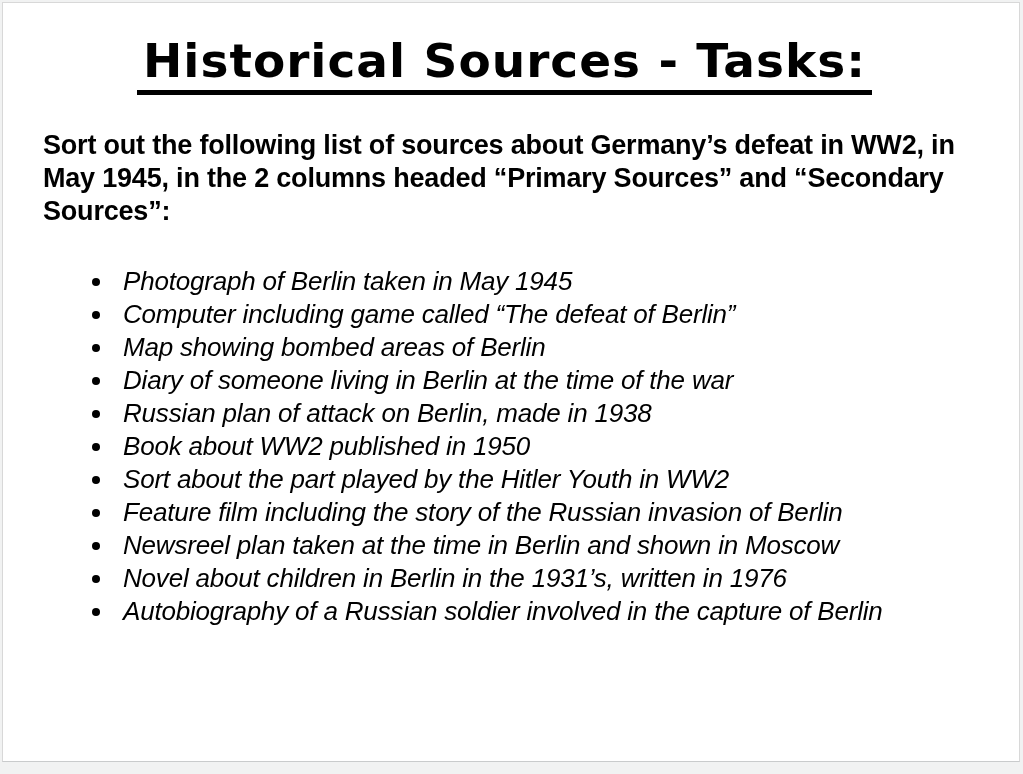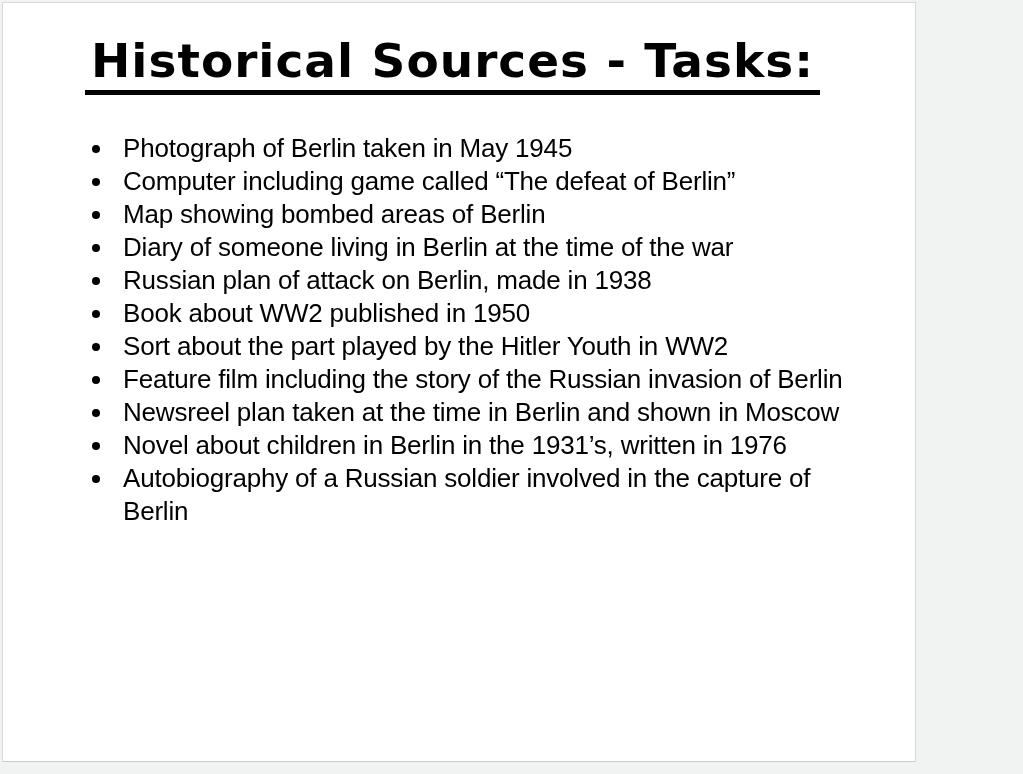--- a/index.html
+++ b/index.html
@@ -7,21 +7,21 @@
     width: 1023px;
     height: 774px;
     background: #f1f2f2;
     font-family: "Liberation Sans", sans-serif;
     overflow: hidden;
   }
   .page {
     position: absolute;
     left: 2px;
     top: 2px;
-    width: 914px;
+    width: 1018px;
     height: 760px;
     background: #ffffff;
     border: 1px solid #d8d8d8;
     border-bottom: 1px solid #c9cbcc;
     color: #000000;
     padding: 0 53px 0 40px;
   }
   .bottom-strip {
     position: absolute;
     left: 0;
@@ -65,32 +65,34 @@
   .sources {
     margin-top: 37px;
     list-style: disc;
     padding-left: 72px;
     font-size: 26px;
     line-height: 33px;
     letter-spacing: -0.2px;
   }
   .sources li {
     padding-left: 8px;
+    font-style: italic;
   }
 </style>
 </head>
 <body>
 
 <div class="page">
 
   <h1 class="title">
     <span>Historical Sources - Tasks:</span>
   </h1>
 
 
+  <p class="instructions">Sort out the following list of sources about Germany’s defeat in WW2, in May 1945, in the 2 columns headed “Primary Sources” and “Secondary Sources”:</p>
 
   <ul class="sources">
     <li>Photograph of Berlin taken in May 1945</li>
     <li>Computer including game called “The defeat of Berlin”</li>
     <li>Map showing bombed areas of Berlin</li>
     <li>Diary of someone living in Berlin at the time of the war</li>
     <li>Russian plan of attack on Berlin, made in 1938</li>
     <li>Book about WW2 published in 1950</li>
     <li>Sort about the part played by the Hitler Youth in WW2</li>
     <li>Feature film including the story of the Russian invasion of Berlin</li>

